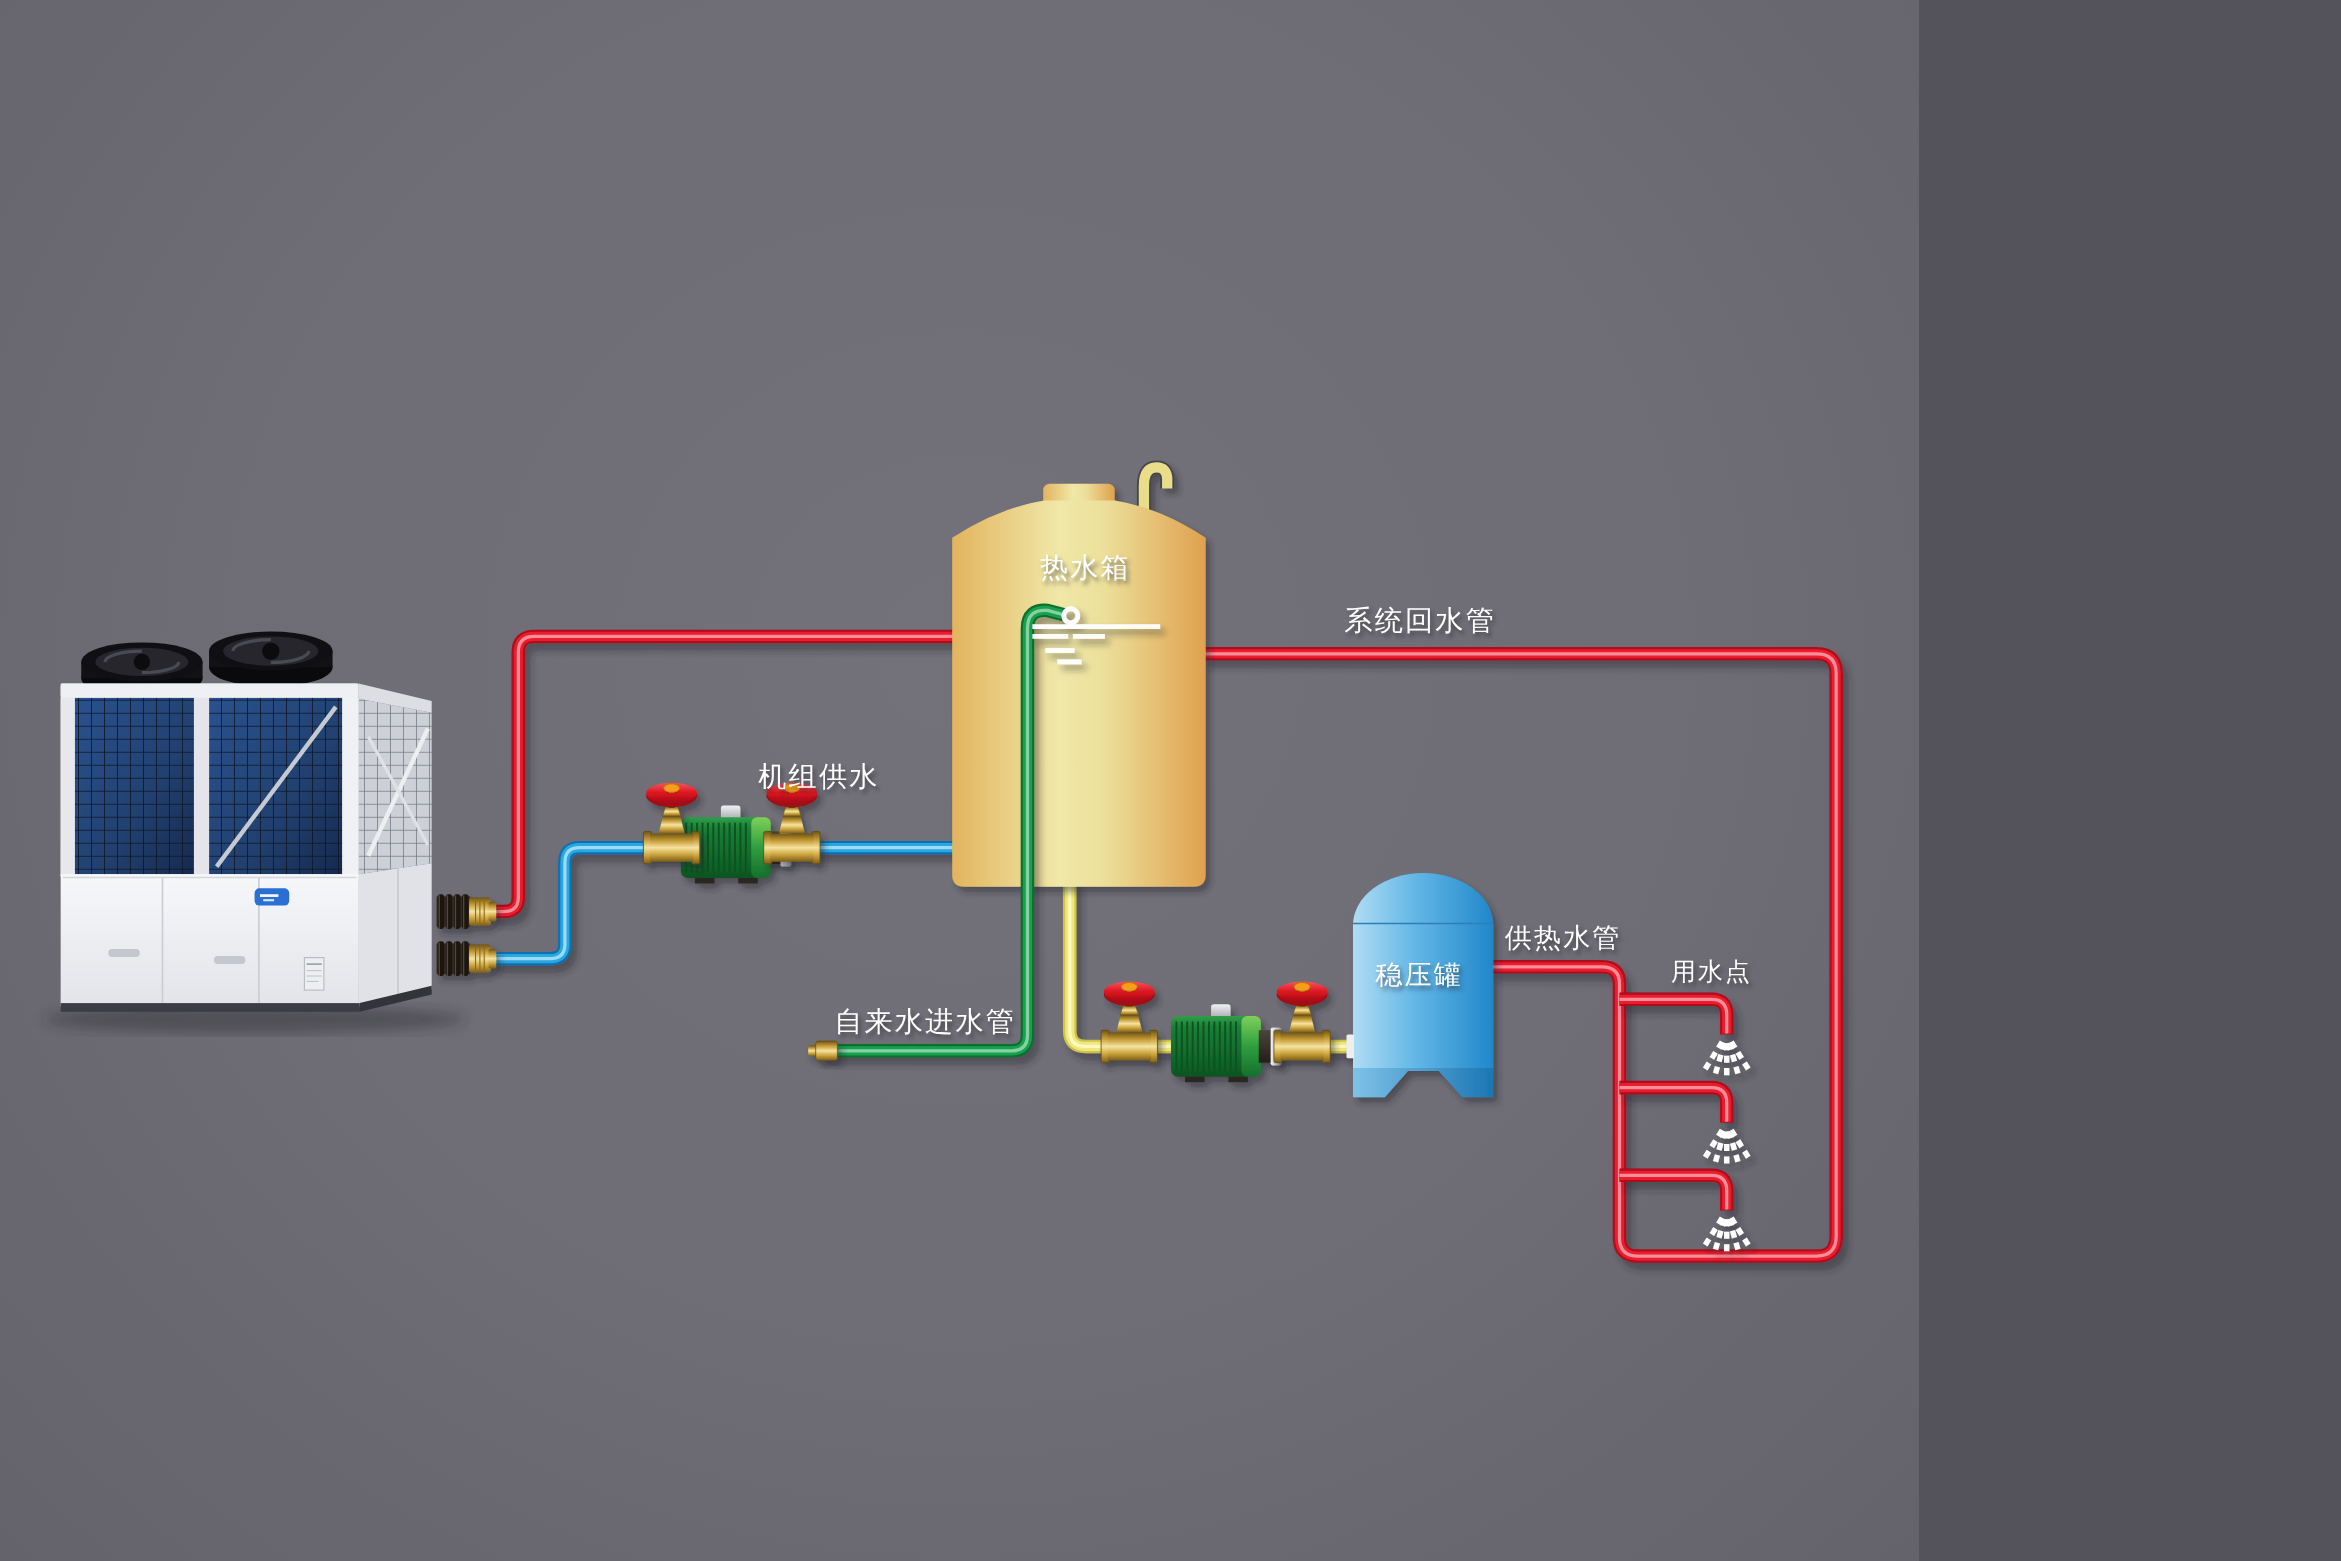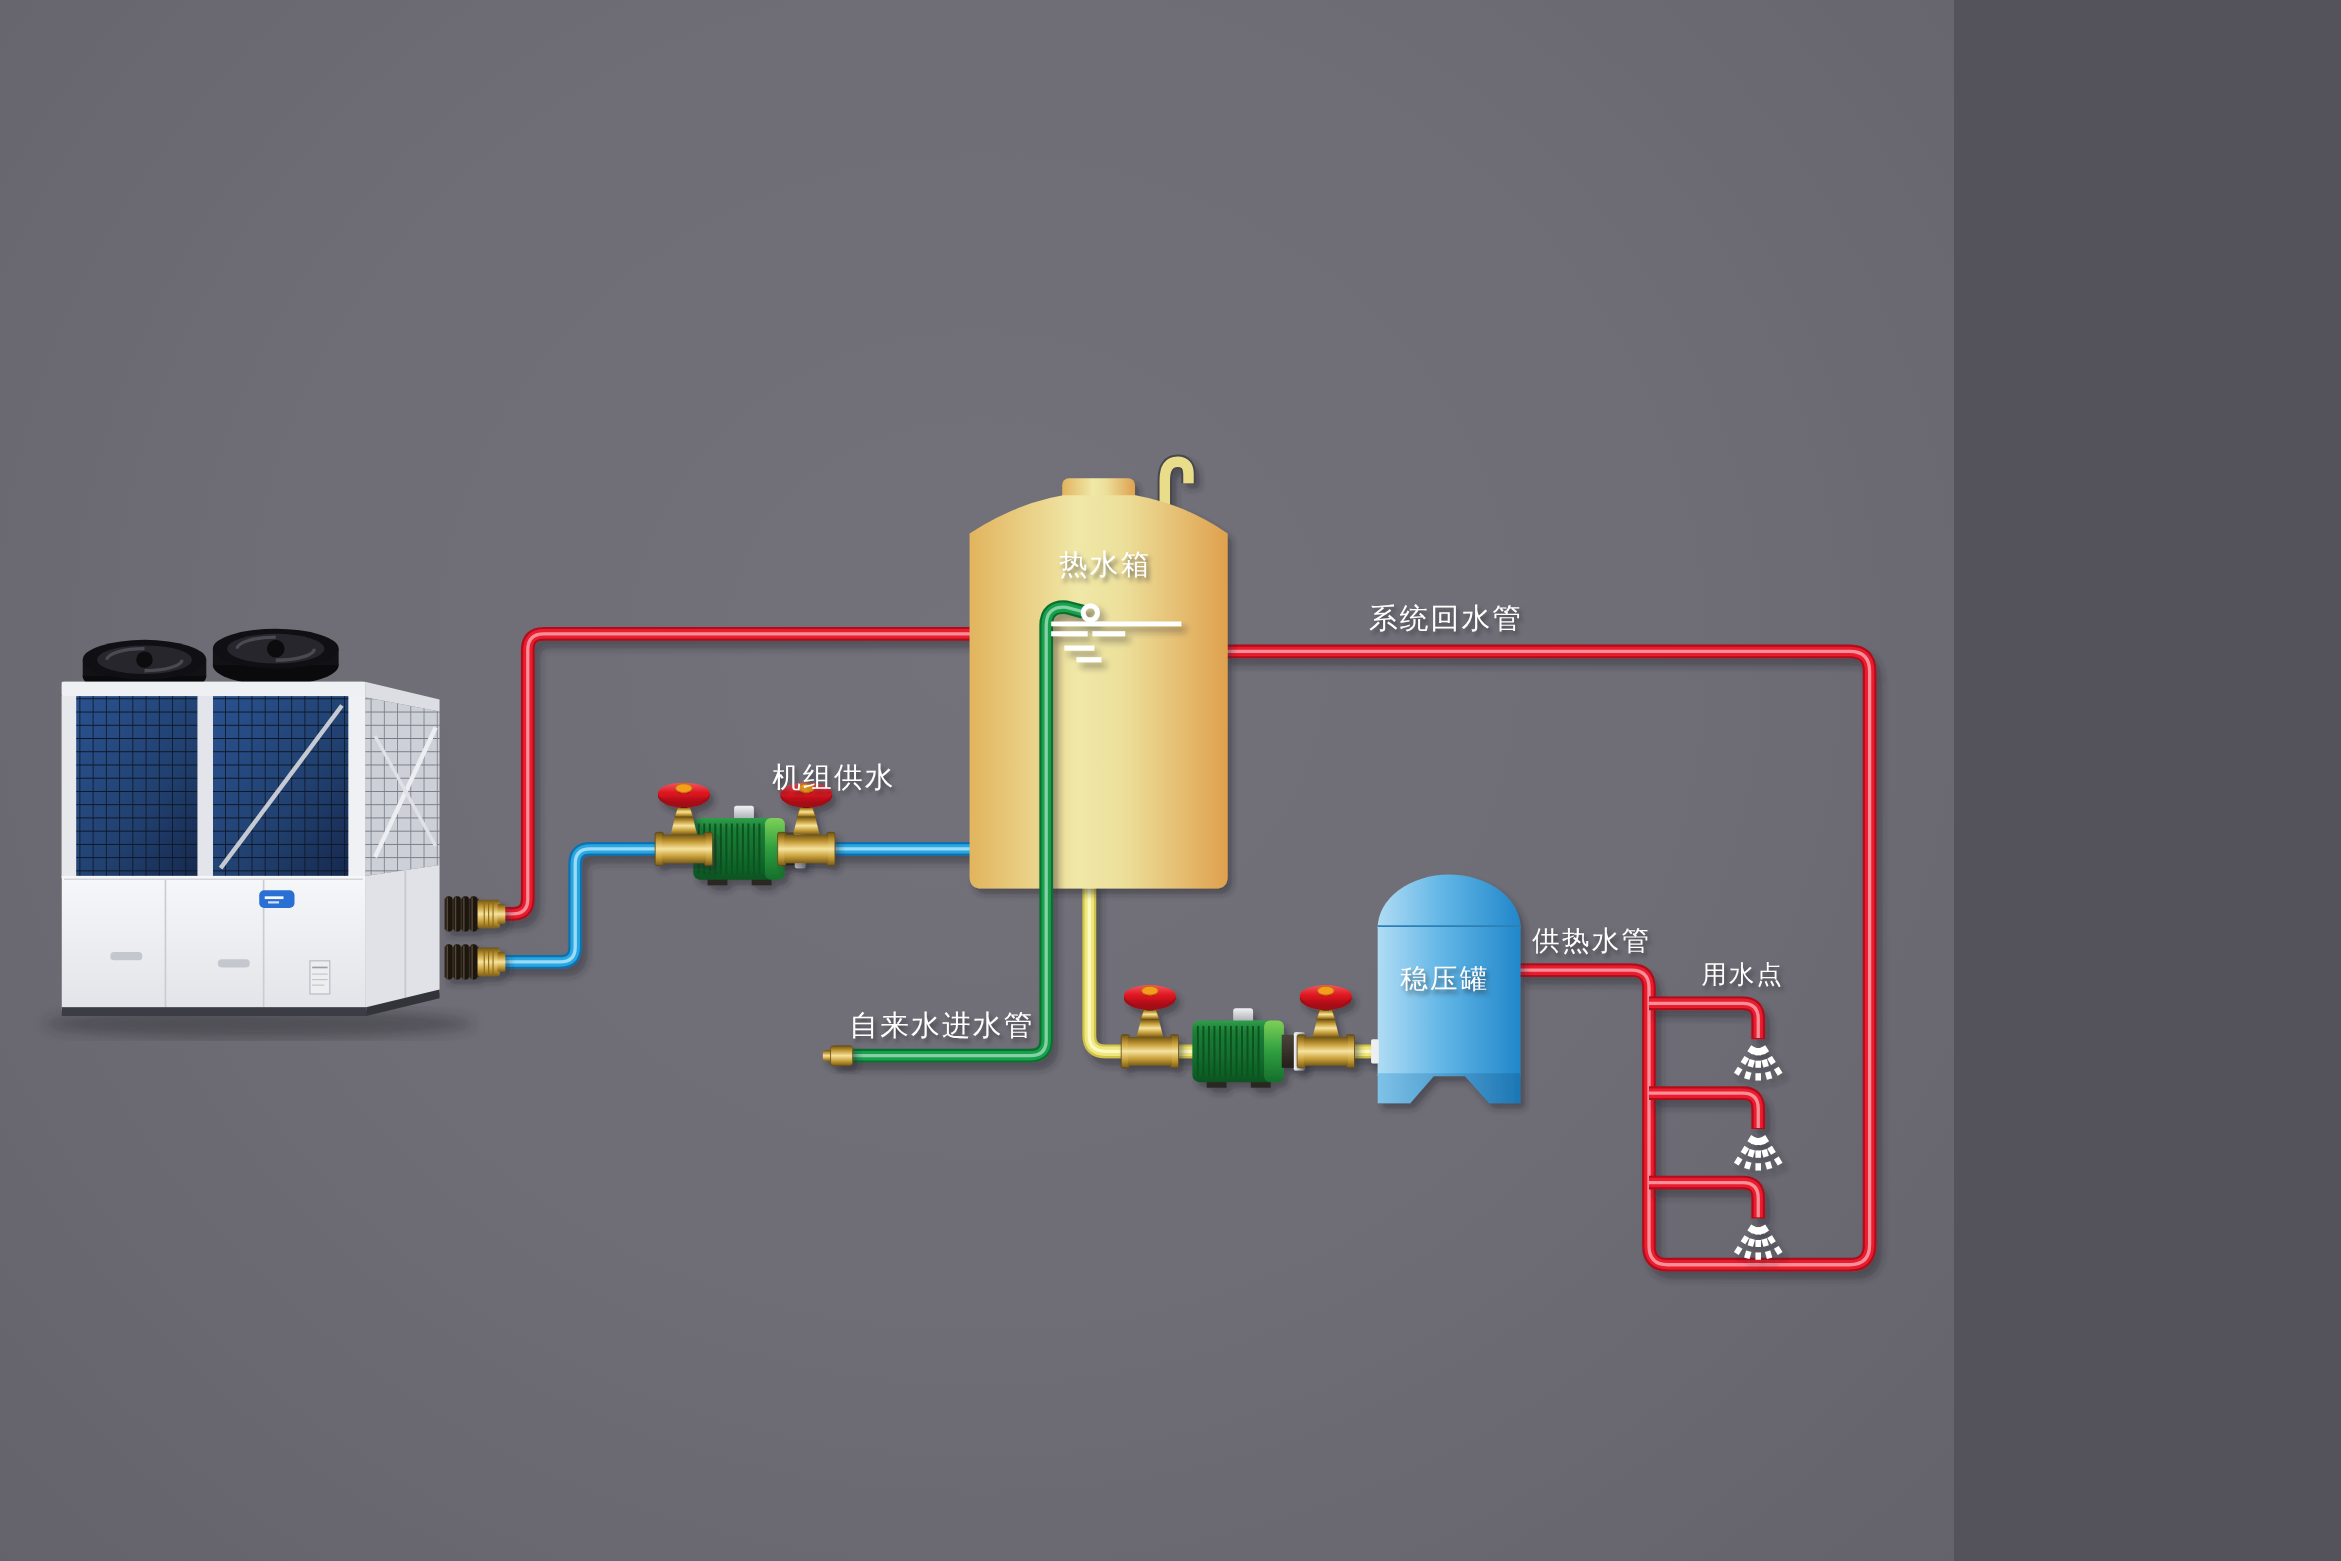--- a/index.html
+++ b/index.html
@@ -3,21 +3,20 @@
 <meta charset="utf-8">
 <style>
   html,body{margin:0;padding:0;background:#54535b;}
   #stage{
     position:relative;
     width:1919px;height:1561px;
     background:radial-gradient(ellipse at 50% 42%, #73727a 0%, #6e6d75 55%, #646automatic36b 100%);
     background:radial-gradient(ellipse at 50% 42%, #73727a 0%, #6e6d75 55%, #64636b 100%);
     overflow:hidden;
     font-family:"Liberation Sans", sans-serif;
-    padding-left:35px;
   }
   svg{position:absolute;left:0;top:0;width:100%;height:100%;display:block;}
   .label-text{
     fill:#ffffff;
     font-family:"Liberation Sans","DejaVu Sans",sans-serif;
     filter:drop-shadow(5px 7px 4px rgba(35,35,42,.55));
     letter-spacing:4px;
   }
   
   .red-out{stroke:var(--red-dark);}  .red-mid{stroke:var(--red-base);}  .red-hi{stroke:var(--red-hi);}

